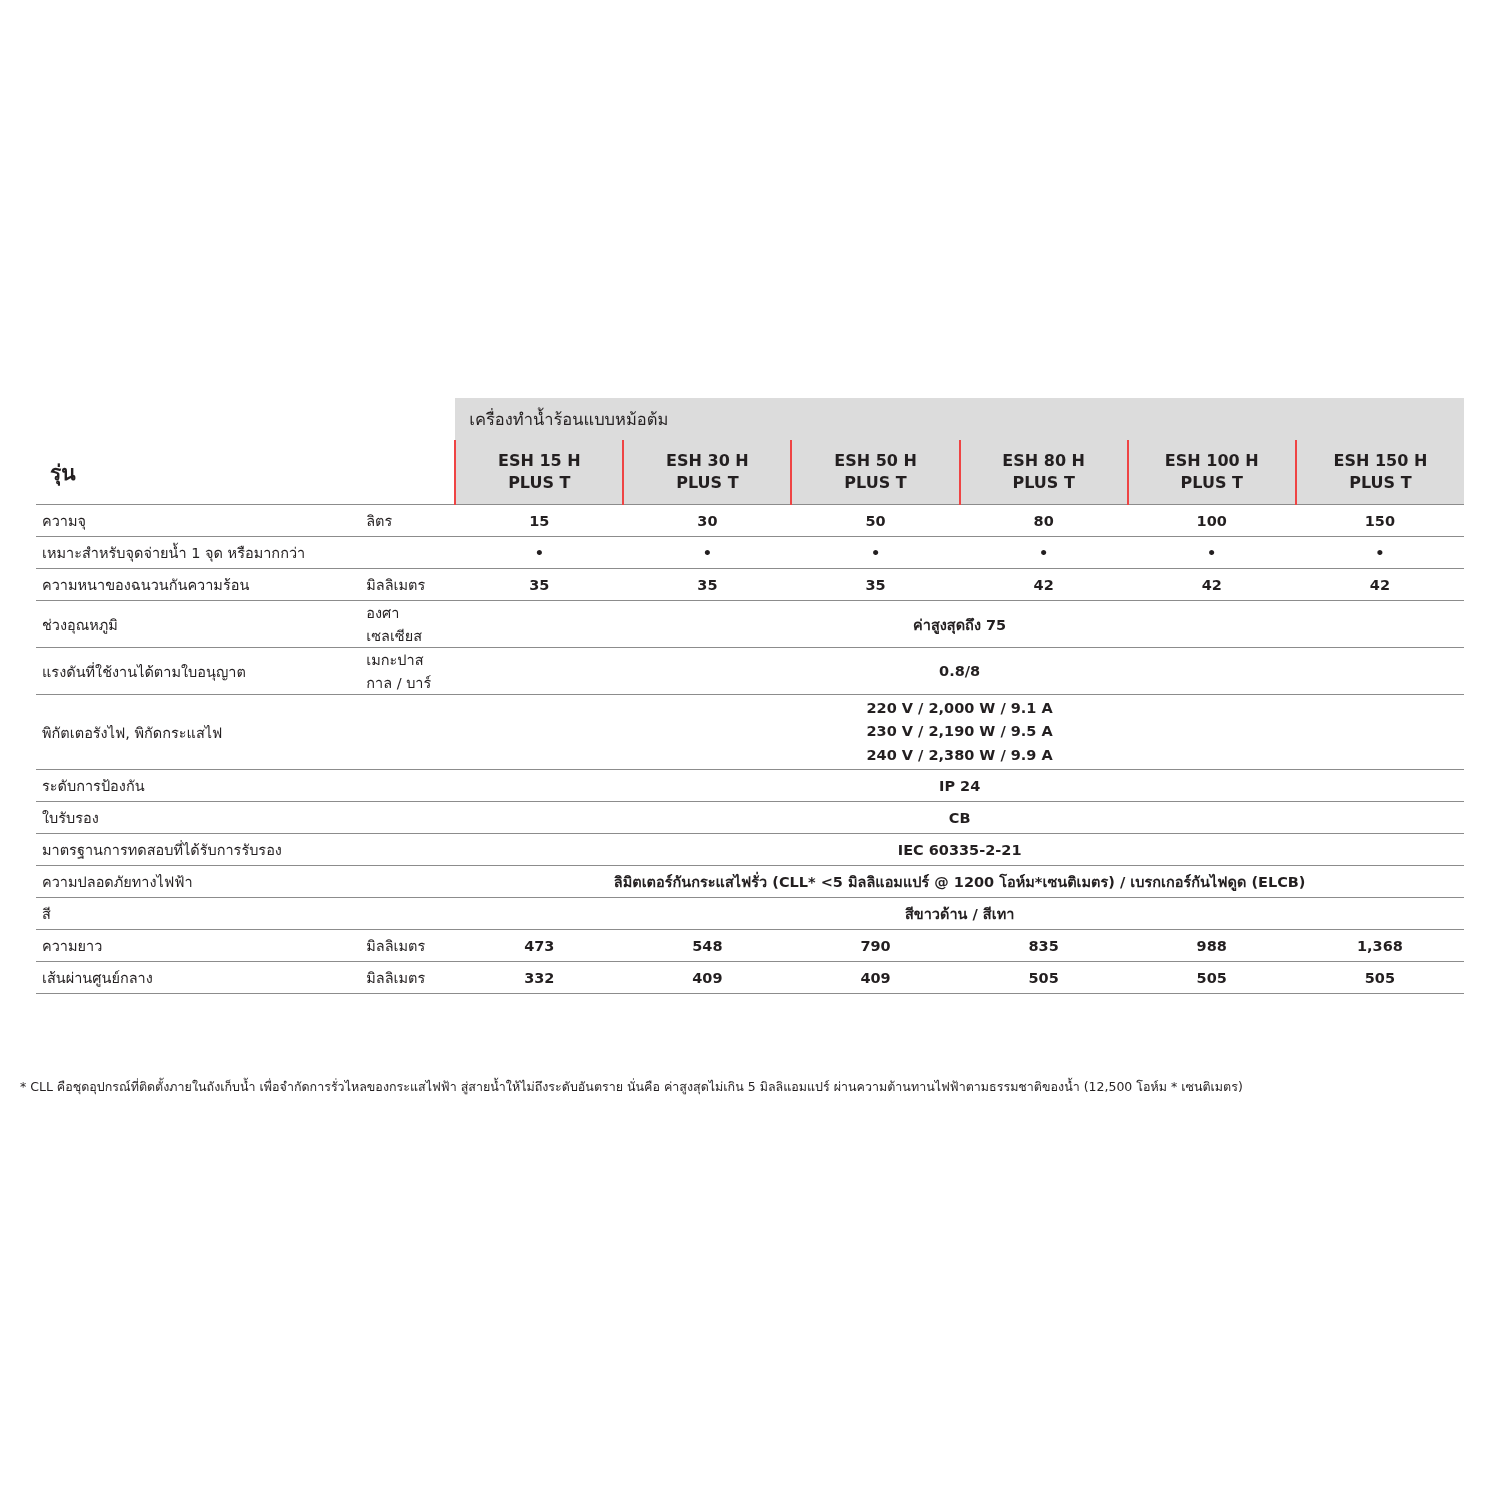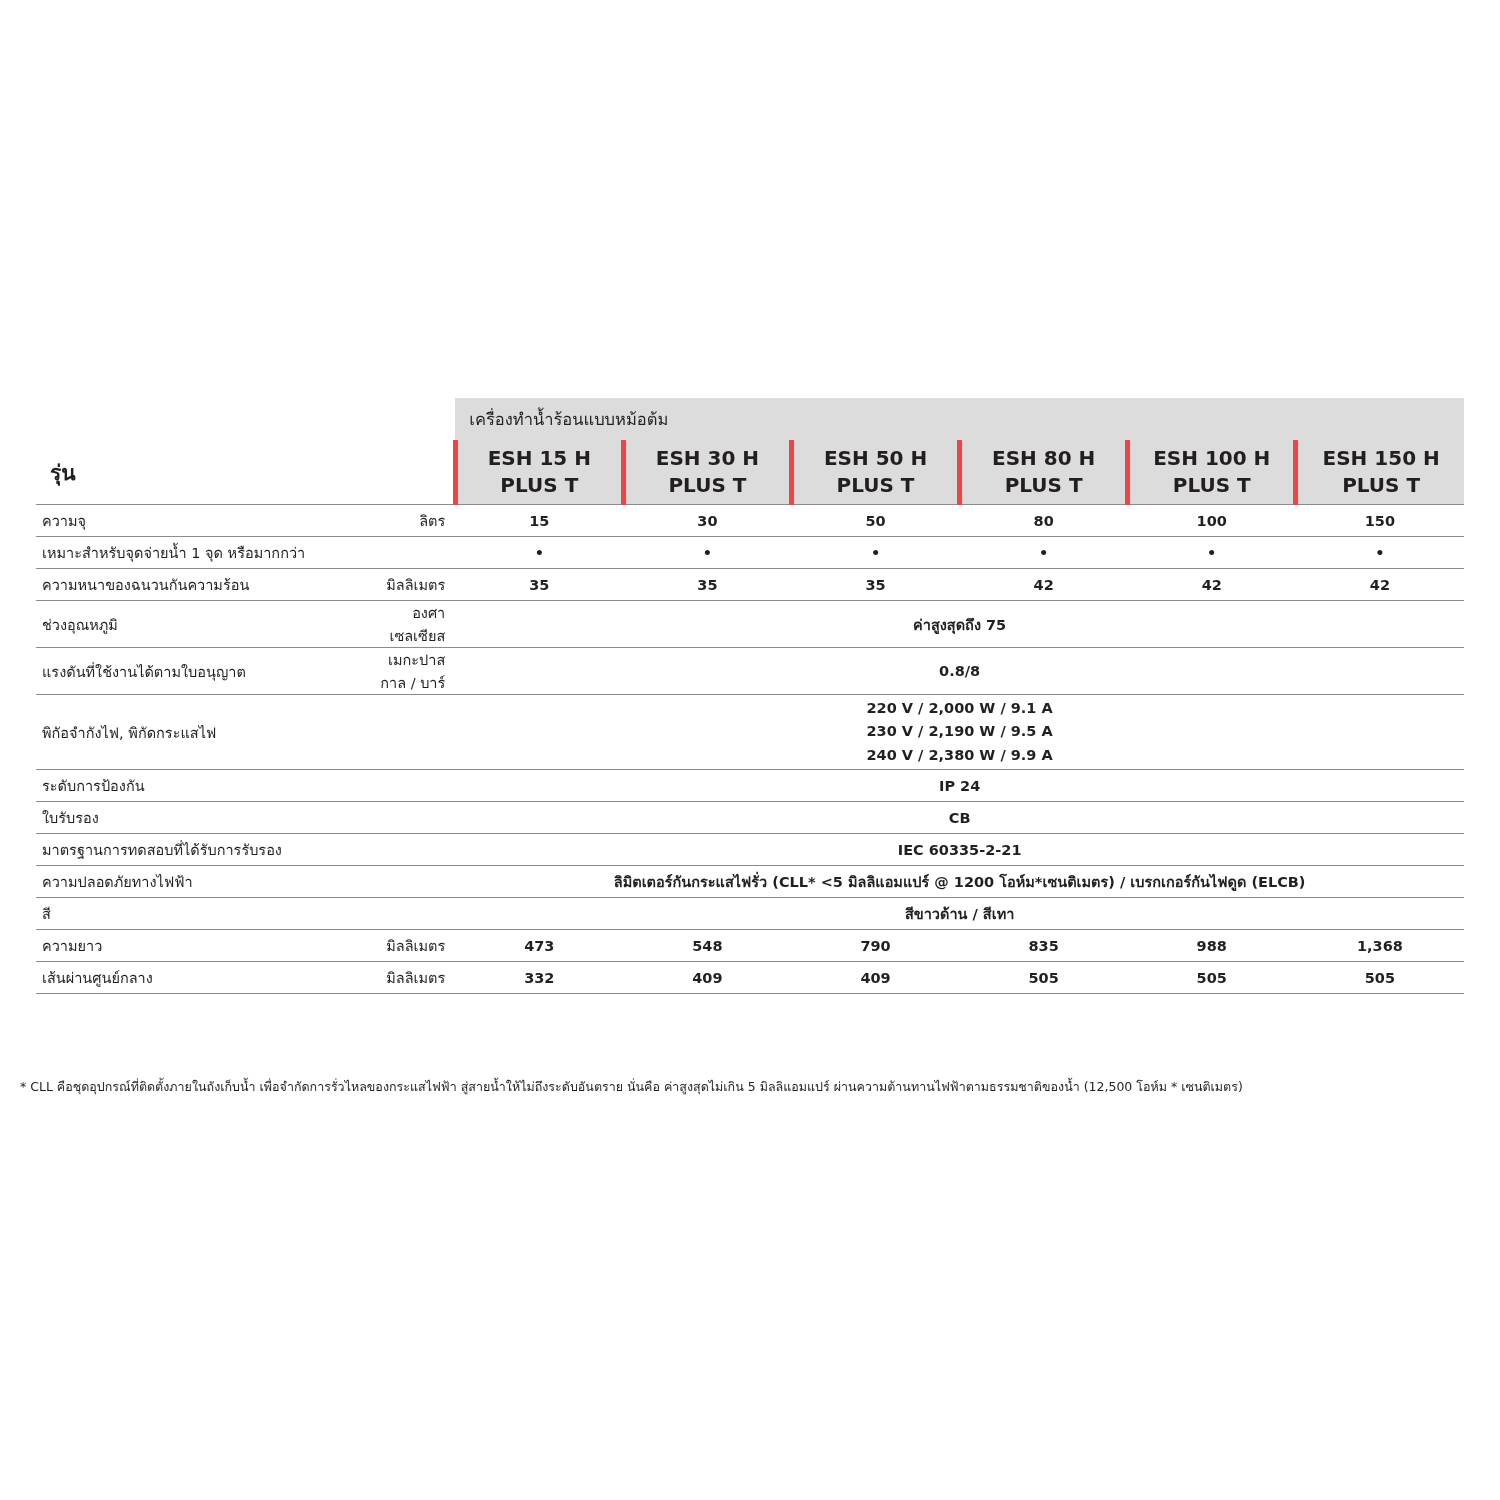--- a/index.html
+++ b/index.html
@@ -43,25 +43,25 @@
     color: #231f20;
     vertical-align: middle;
     margin-left: 32px;
   }
   .hdr-blank {
     background: #ffffff;
   }
   .model-head {
     background: #dcdcdc;
     text-align: center;
-    font-size: 20px;
+    font-size: 16px;
     font-weight: bold;
     line-height: 1.35;
     height: 64px;
-    border-left: 5px solid #ef4444;
+    border-left: 2px solid #ef4444;
   }
   .model-head:first-of-type { border-left: 3px solid #ffffff; }
   .rune-cell {
     font-size: 21px;
     font-weight: bold;
     padding-left: 14px !important;
     height: 64px;
     vertical-align: middle;
     background: #ffffff;
   }
@@ -70,21 +70,21 @@
     height: 31px;
     font-size: 14.5px;
   }
   tr.datarow > td.lbl {
     padding-left: 6px !important;
     font-size: 14.5px;
     text-align: left;
     margin-left: 43px;
   }
   td.unit {
-    text-align: right;
+    text-align: left;
     padding-right: 10px !important;
     font-size: 14.5px;
   }
   td.val {
     text-align: center;
     font-weight: bold;
     font-size: 14.5px;
   }
   td.val-span {
     text-align: center;
@@ -206,21 +206,21 @@
         <td class="val-span" colspan="6">ค่าสูงสุดถึง 75</td>
       </tr>
 
       <tr class="datarow">
         <td class="lbl">แรงดันที่ใช้งานได้ตามใบอนุญาต</td>
         <td class="unit">เมกะปาสกาล / บาร์</td>
         <td class="val-span" colspan="6">0.8/8</td>
       </tr>
 
       <tr class="datarow tall">
-        <td class="lbl">พิกัอจำกังไฟ, พิกัดกระแสไฟ</td>
+        <td class="lbl">พิกัตเตอรังไฟ, พิกัดกระแสไฟ</td>
         <td class="unit"></td>
         <td class="val-span multiline" colspan="6">
           <div>220 V / 2,000 W / 9.1 A</div>
           <div>230 V / 2,190 W / 9.5 A</div>
           <div>240 V / 2,380 W / 9.9 A</div>
         </td>
       </tr>
 
       <tr class="datarow">
         <td class="lbl">ระดับการป้องกัน</td>

